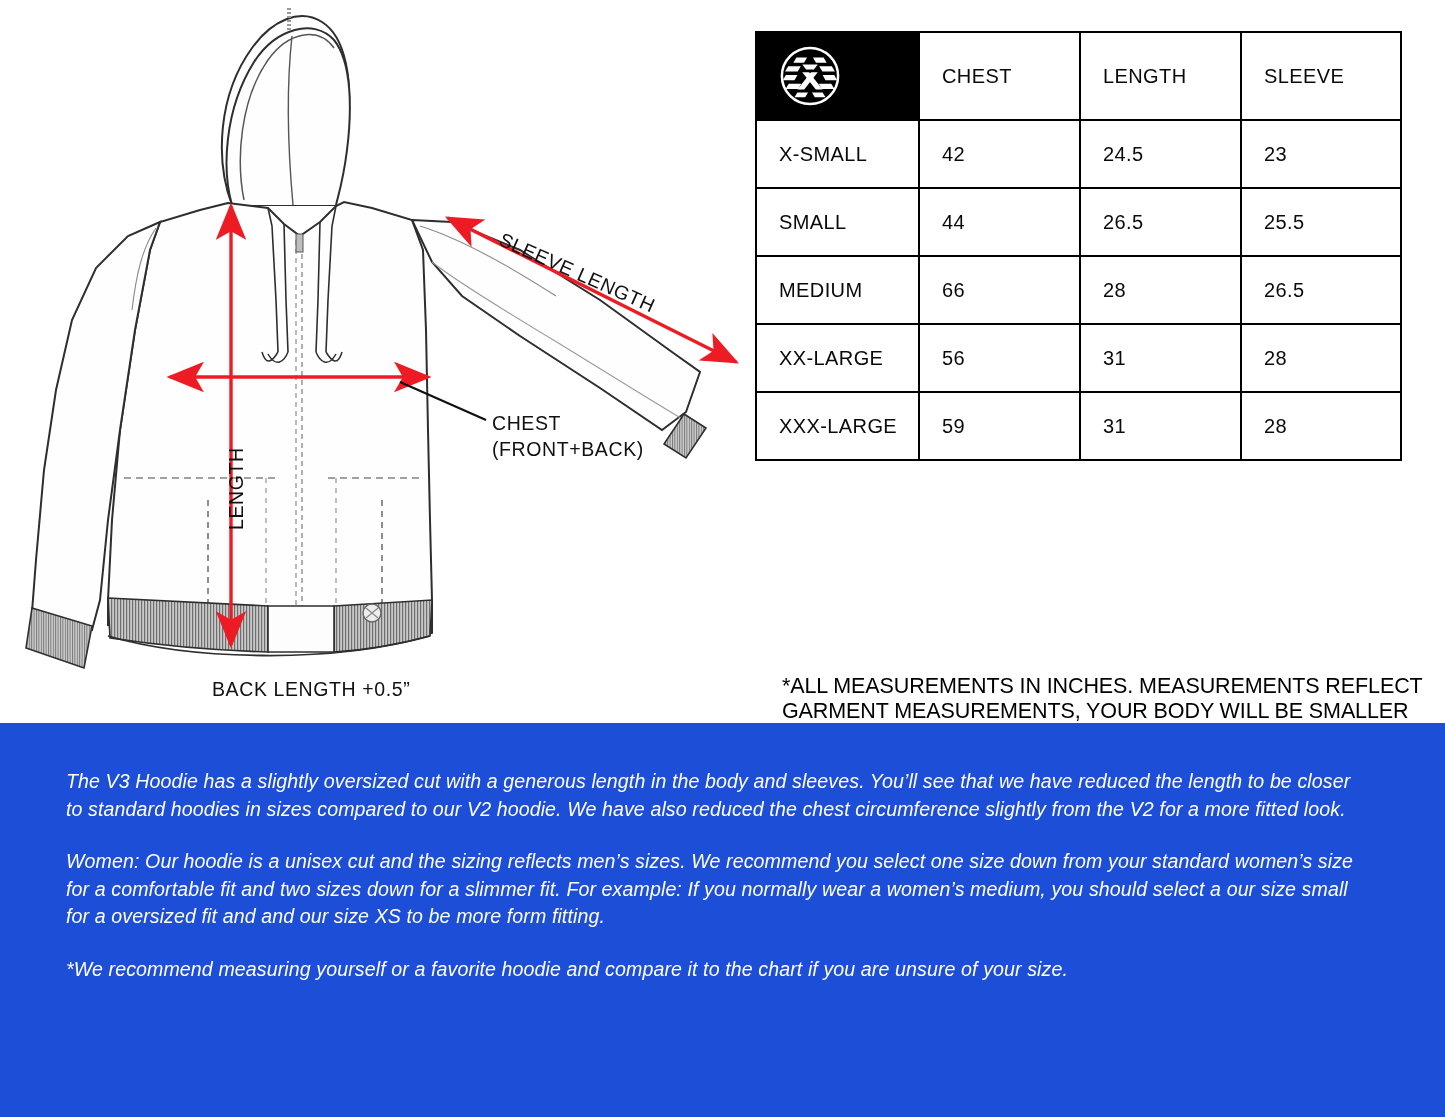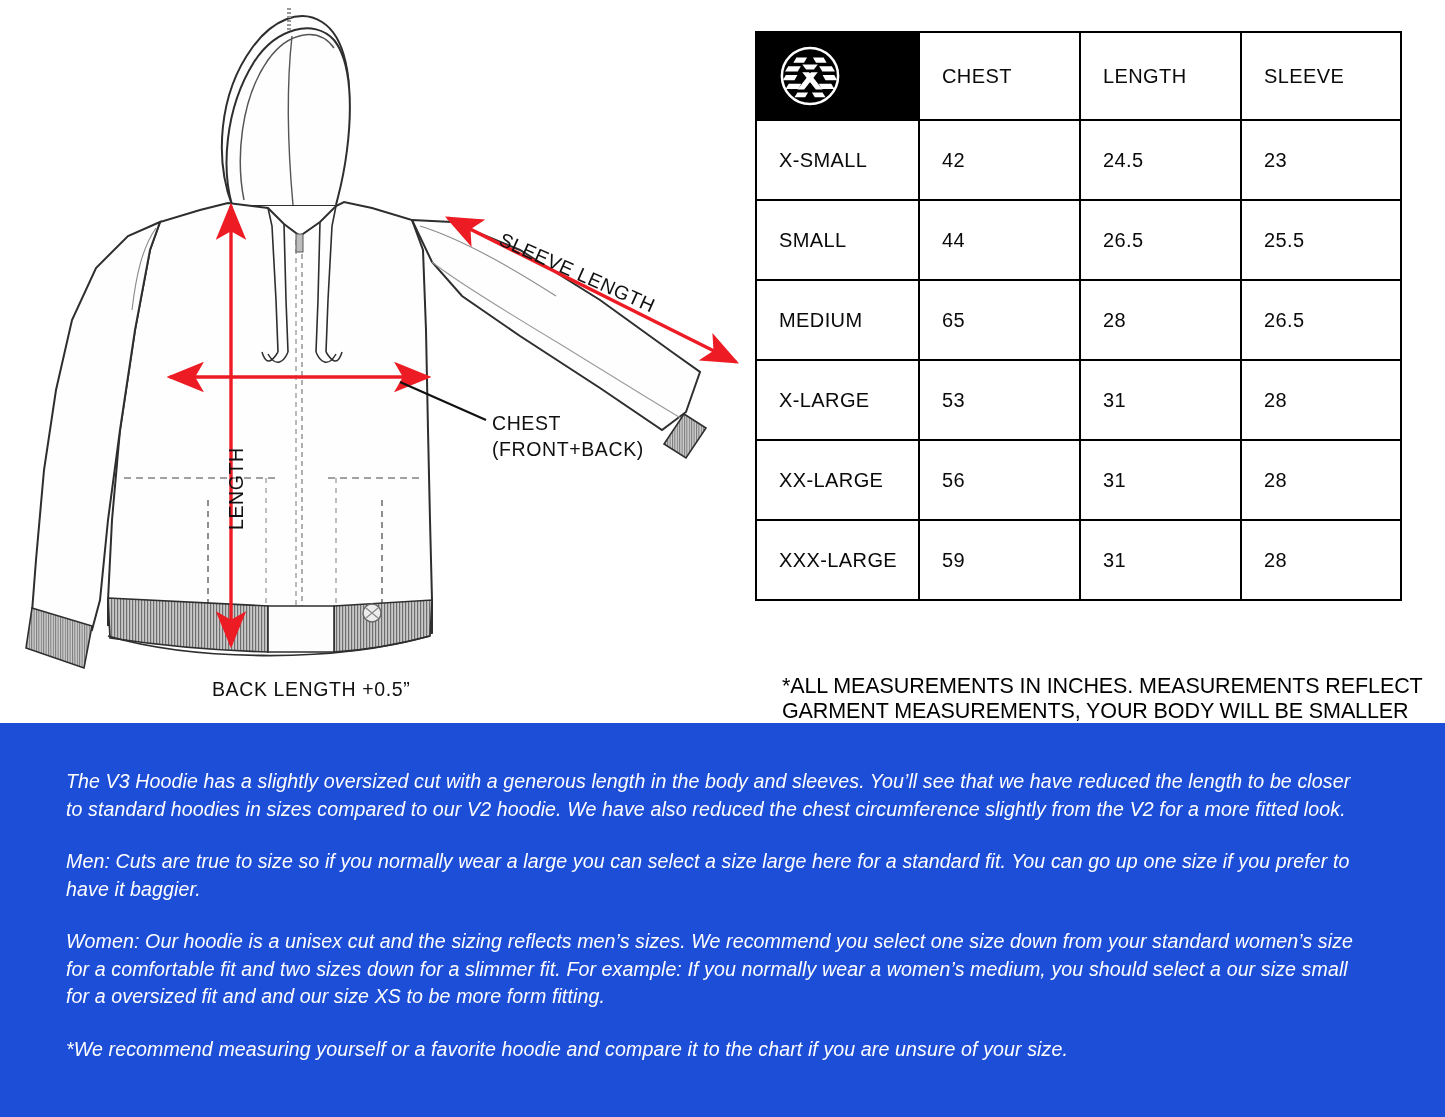--- a/index.html
+++ b/index.html
@@ -74,21 +74,21 @@
   table#size-table td, table#size-table th {
     border: 2.5px solid #000000;
     text-align: left;
     vertical-align: middle;
     font-weight: normal;
     font-size: 20px;
     color: #0a0a0a;
     padding: 0 0 0 22px;
     letter-spacing: 0.4px;
   }
-  table#size-table tr { height: 80px; }
+  table#size-table tr { height: 68px; }
   table#size-table thead tr { height: 88px; }
   col.c-size   { width: 163px; }
   col.c-chest  { width: 161px; }
   col.c-length { width: 161px; }
   col.c-sleeve { width: 160px; }
 
   th.logo-cell {
     background: #000000;
     padding: 0;
     text-align: center;
@@ -292,29 +292,23 @@
             <td>23</td>
           </tr>
           <tr>
             <td>SMALL</td>
             <td>44</td>
             <td>26.5</td>
             <td>25.5</td>
           </tr>
           <tr>
             <td>MEDIUM</td>
-            <td>65</td>
+            <td>66</td>
             <td>28</td>
             <td>26.5</td>
-          </tr>
-          <tr>
-            <td>X-LARGE</td>
-            <td>53</td>
-            <td>31</td>
-            <td>28</td>
           </tr>
           <tr>
             <td>XX-LARGE</td>
             <td>56</td>
             <td>31</td>
             <td>28</td>
           </tr>
           <tr>
             <td>XXX-LARGE</td>
             <td>59</td>
@@ -327,18 +321,17 @@
 
     <div id="table-note">
       <div>*ALL MEASUREMENTS IN INCHES.  MEASUREMENTS REFLECT</div>
       <div>GARMENT MEASUREMENTS, YOUR BODY WILL BE SMALLER</div>
     </div>
   </div>
 
   <div id="footer">
     <div id="footer-inner">
       <p class="para">The V3 Hoodie has a slightly oversized cut with a generous length in the body and sleeves. You’ll see that we have reduced the length to be closer to standard hoodies in sizes compared to our V2 hoodie.  We have also reduced the chest circumference slightly from the V2 for a more fitted look.</p>
-      <p class="para">Men: Cuts are true to size so if you normally wear a large you can select a size large here for a standard fit. You can go up one size if you prefer to have it baggier.</p>
       <p class="para">Women: Our hoodie is a unisex cut and the sizing reflects men’s sizes. We recommend you select one size down from your standard women’s size for a comfortable fit and two sizes down for a slimmer fit. For example: If you normally wear a women’s medium, you should select a our size small for a oversized fit and and our size XS to be more form fitting.</p>
       <p class="para">*We recommend measuring yourself or a favorite hoodie and compare it to the chart if you are unsure of your size.</p>
     </div>
   </div>
 </div>
 
 </body></html>

